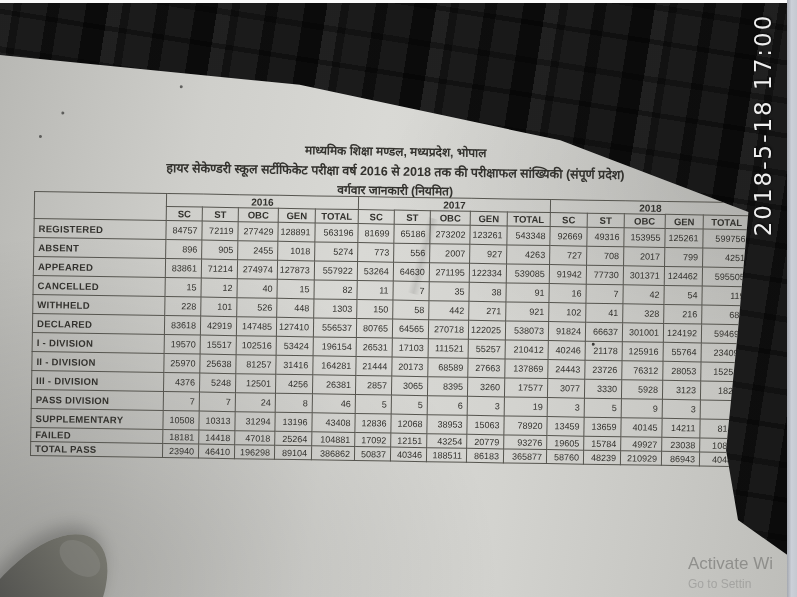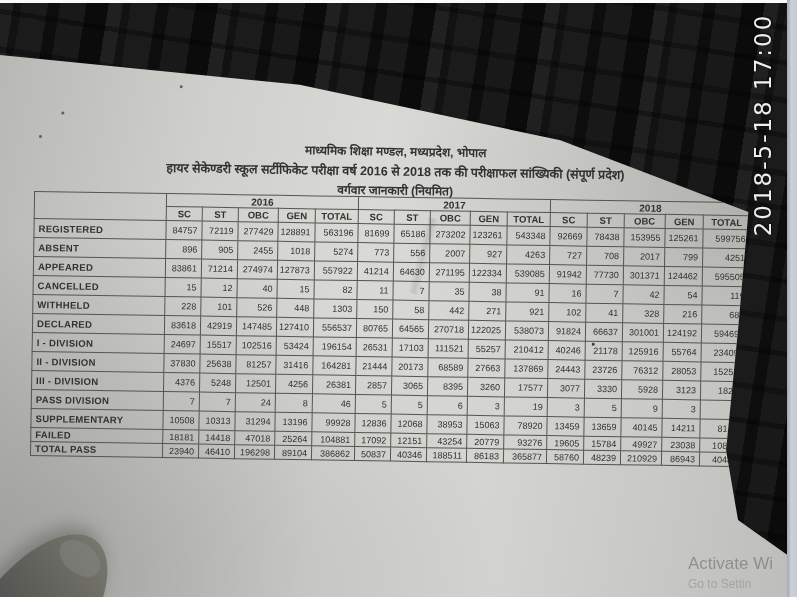--- a/index.html
+++ b/index.html
@@ -153,21 +153,21 @@
               <td class="num">72119</td>
               <td class="num">277429</td>
               <td class="num">128891</td>
               <td class="num">563196</td>
               <td class="num">81699</td>
               <td class="num">65186</td>
               <td class="num">273202</td>
               <td class="num">123261</td>
               <td class="num">543348</td>
               <td class="num">92669</td>
-              <td class="num">78438</td>
+              <td class="num">49316</td>
               <td class="num">153955</td>
               <td class="num">125261</td>
               <td class="num">599756</td>
             </tr>
             <tr>
               <td class="lab">ABSENT</td>
               <td class="num">896</td>
               <td class="num">905</td>
               <td class="num">2455</td>
               <td class="num">1018</td>
@@ -183,21 +183,21 @@
               <td class="num">799</td>
               <td class="num">4251</td>
             </tr>
             <tr>
               <td class="lab">APPEARED</td>
               <td class="num">83861</td>
               <td class="num">71214</td>
               <td class="num">274974</td>
               <td class="num">127873</td>
               <td class="num">557922</td>
-              <td class="num">41214</td>
+              <td class="num">53264</td>
               <td class="num">64630</td>
               <td class="num">271195</td>
               <td class="num">122334</td>
               <td class="num">539085</td>
               <td class="num">91942</td>
               <td class="num">77730</td>
               <td class="num">301371</td>
               <td class="num">124462</td>
               <td class="num">595505</td>
             </tr>
@@ -250,39 +250,39 @@
               <td class="num">122025</td>
               <td class="num">538073</td>
               <td class="num">91824</td>
               <td class="num">66637</td>
               <td class="num">301001</td>
               <td class="num">124192</td>
               <td class="num">594699</td>
             </tr>
             <tr>
               <td class="lab">I - DIVISION</td>
-              <td class="num">24697</td>
+              <td class="num">19570</td>
               <td class="num">15517</td>
               <td class="num">102516</td>
               <td class="num">53424</td>
               <td class="num">196154</td>
               <td class="num">26531</td>
               <td class="num">17103</td>
               <td class="num">111521</td>
               <td class="num">55257</td>
               <td class="num">210412</td>
               <td class="num">40246</td>
               <td class="num">21178</td>
               <td class="num">125916</td>
               <td class="num">55764</td>
               <td class="num">234095</td>
             </tr>
             <tr>
               <td class="lab">II - DIVISION</td>
-              <td class="num">37830</td>
+              <td class="num">25970</td>
               <td class="num">25638</td>
               <td class="num">81257</td>
               <td class="num">31416</td>
               <td class="num">164281</td>
               <td class="num">21444</td>
               <td class="num">20173</td>
               <td class="num">68589</td>
               <td class="num">27663</td>
               <td class="num">137869</td>
               <td class="num">24443</td>
@@ -326,21 +326,21 @@
               <td class="num">9</td>
               <td class="num">3</td>
               <td class="num">20</td>
             </tr>
             <tr>
               <td class="lab">SUPPLEMENTARY</td>
               <td class="num">10508</td>
               <td class="num">10313</td>
               <td class="num">31294</td>
               <td class="num">13196</td>
-              <td class="num">99928</td>
+              <td class="num">43408</td>
               <td class="num">12836</td>
               <td class="num">12068</td>
               <td class="num">38953</td>
               <td class="num">15063</td>
               <td class="num">78920</td>
               <td class="num">13459</td>
               <td class="num">13659</td>
               <td class="num">40145</td>
               <td class="num">14211</td>
               <td class="num">81474</td>

